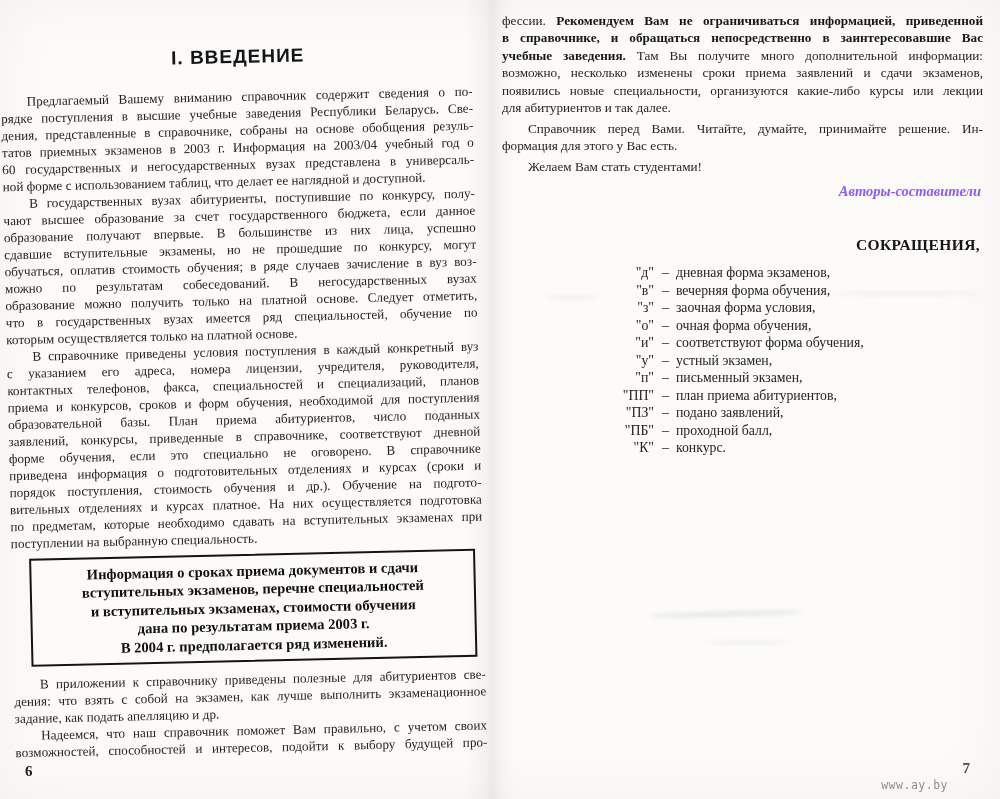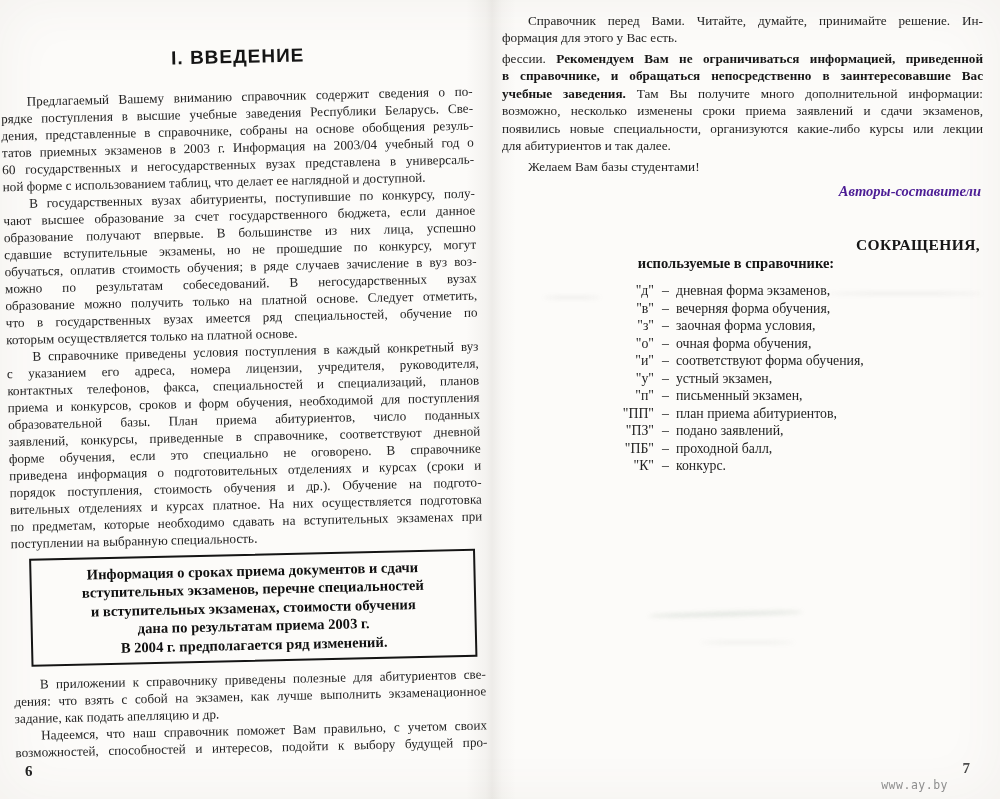--- a/index.html
+++ b/index.html
@@ -31,21 +31,21 @@
   .a1{left:648px;top:612px;width:155px;height:4px;background:rgba(125,145,125,.22);transform:rotate(-1.5deg);}
   .a2{left:828px;top:292px;width:155px;height:3px;background:rgba(110,110,105,.10);}
   .a3{left:543px;top:296px;width:58px;height:3px;background:rgba(110,110,105,.10);}
   .a4{left:700px;top:641px;width:95px;height:3px;background:rgba(115,130,115,.10);}
 
   
   .page-right{position:absolute;left:492px;top:0;width:508px;height:799px;overflow:hidden;}
   .rbody{margin:12px 17px 0 10px;font-size:13.2px;line-height:17.45px;color:#242424;}
   .rbody .para + .para{margin-top:3px;}
   .sig{margin:8px 19px 0 0;text-align:right;font-weight:bold;font-style:italic;
-       font-size:14.5px;color:#4c1d95;}
+       font-size:14.5px;color:#8b5cf6;}
   .abbr-head1{margin:36px 20px 0 0;text-align:right;font-weight:bold;font-size:15.5px;
               letter-spacing:.4px;color:#161616;}
   .abbr-head2{margin:1px 20px 0 0;text-align:center;font-weight:bold;font-size:14.5px;color:#161616;}
   .abbr-list{margin:10px 0 0 108px;font-size:13.8px;line-height:17.5px;color:#232323;}
   .abrow{display:flex;}
   .abbr{width:54px;text-align:right;flex:none;}
   .dash{flex:none;margin:0 7px 0 8px;}
   .pn-right{right:30px;top:760px;color:#4c4c4c;}
   .wm{position:absolute;right:52px;top:778px;font-family:"DejaVu Sans Mono",monospace;
       font-size:11.5px;color:#8e8e8e;letter-spacing:.5px;}
@@ -113,38 +113,37 @@
         </div>
     </div>
     <div class="pn pn-left">6</div>
   </div>
 
   <div class="gutter"></div>
 
   <div class="page-right">
     <div class="rbody">
         <div class="para">
-          <div class="ln ind"><span>Справочник перед Вами. Читайте, думайте, принимайте решение. Ин-</span></div>
-          <div class="ln end"><span>формация для этого у Вас есть.</span></div>
-        </div>
-        <div class="para">
           <div class="ln"><span>фессии. </span><span class="b">Рекомендуем Вам не ограничиваться информацией, приведенной</span></div>
           <div class="ln"><span class="b">в справочнике, и обращаться непосредственно в заинтересовавшие Вас</span></div>
           <div class="ln"><span class="b">учебные заведения. </span><span>Там Вы получите много дополнительной информации:</span></div>
           <div class="ln"><span>возможно, несколько изменены сроки приема заявлений и сдачи экзаменов,</span></div>
           <div class="ln"><span>появились новые специальности, организуются какие-либо курсы или лекции</span></div>
           <div class="ln end"><span>для абитуриентов и так далее.</span></div>
         </div>
         <div class="para">
-          <div class="ln end ind"><span>Желаем Вам базы студентами!</span></div>
+          <div class="ln ind"><span>Справочник перед Вами. Читайте, думайте, принимайте решение. Ин-</span></div>
+          <div class="ln end"><span>формация для этого у Вас есть.</span></div>
+        </div>
+        <div class="para">
+          <div class="ln end ind"><span>Желаем Вам стать студентами!</span></div>
         </div>
       </div>
     <div class="sig">Авторы-составители</div>
     <div class="abbr-head1">СОКРАЩЕНИЯ,</div>
-    <div class="abbr-head2">используемые в справочнике:</div>
     <div class="abbr-list">
         <div class="abrow">
           <span class="abbr">"д"</span>
           <span class="dash">–</span>
           <span>дневная форма экзаменов,</span>
         </div>
         <div class="abrow">
           <span class="abbr">"в"</span>
           <span class="dash">–</span>
           <span>вечерняя форма обучения,</span>

